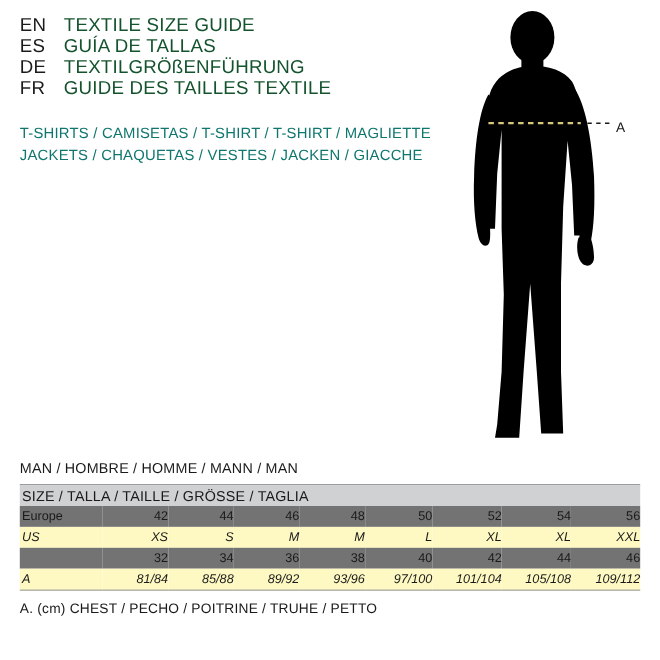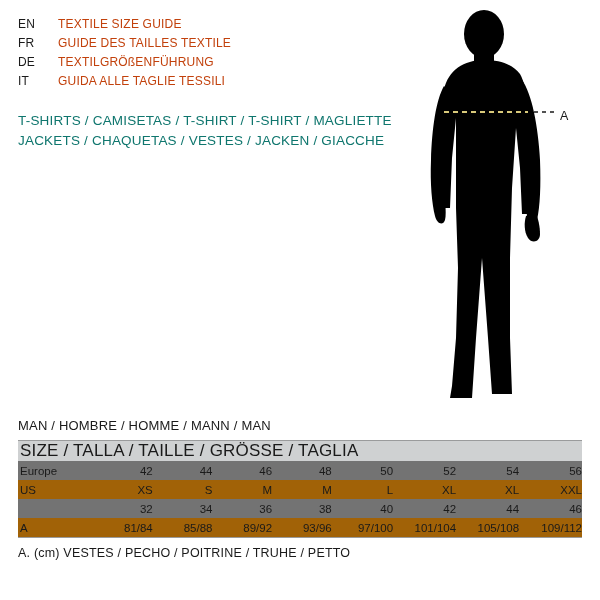--- a/index.html
+++ b/index.html
@@ -22,33 +22,33 @@
 
   
   .lang-block {
     position: absolute;
     left: 18px;
     top: 14px;
     width: 380px;
   }
   .lang-row {
     display: flex;
-    align-items: center;
+    align-items: flex-end;
     height: 19px;
-    font-size: 12px;
+    font-size: 17px;
     letter-spacing: 0.2px;
   }
   .lang-code {
     width: 40px;
     flex: 0 0 40px;
     color: #1a1a1a;
   }
   .lang-text {
     flex: 1 1 auto;
-    color: #c2410c;
+    color: #14532d;
   }
 
   
   .cat-block {
     position: absolute;
     left: 18px;
     top: 111px;
     width: 400px;
   }
   .cat-line {
@@ -115,28 +115,29 @@
     padding-left: 2px !important;
     text-align: left;
   }
   .cell {
     width: 68px;
     text-align: right;
     padding-left: 2px !important;
   }
   tr.header-row td {
     background: #cfd1d2;
-    font-size: 17px;
+    font-size: 13px;
     letter-spacing: 0.2px;
   }
   tr.shade td {
     background: #737373;
   }
   tr.plain td {
-    background: #a16207;
+    background: #fef9c3;
+    font-style: italic;
   }
   tr.bottomline td {
     border-bottom: 1px solid #9a9b9c;
   }
   .topline {
     position: absolute;
     left: 18px;
     top: 440px;
     width: 564px;
     height: 1px;
@@ -158,30 +159,30 @@
 <body>
 
 <div class="page">
 
   <div class="lang-block">
     <div class="lang-row">
       <span class="lang-code">EN</span>
       <span class="lang-text">TEXTILE SIZE GUIDE</span>
     </div>
     <div class="lang-row">
-      <span class="lang-code">FR</span>
-      <span class="lang-text">GUIDE DES TAILLES TEXTILE</span>
+      <span class="lang-code">ES</span>
+      <span class="lang-text">GUÍA DE TALLAS</span>
     </div>
     <div class="lang-row">
       <span class="lang-code">DE</span>
       <span class="lang-text">TEXTILGRÖßENFÜHRUNG</span>
     </div>
     <div class="lang-row">
-      <span class="lang-code">IT</span>
-      <span class="lang-text">GUIDA ALLE TAGLIE TESSILI</span>
+      <span class="lang-code">FR</span>
+      <span class="lang-text">GUIDE DES TAILLES TEXTILE</span>
     </div>
   </div>
 
   <div class="cat-block">
     <div class="cat-line">T-SHIRTS / CAMISETAS / T-SHIRT / T-SHIRT / MAGLIETTE</div>
     <div class="cat-line">JACKETS / CHAQUETAS / VESTES / JACKEN / GIACCHE</div>
   </div>
 
   <div class="figure-wrap">
     <svg width="200" height="400" viewBox="0 0 200 400" xmlns="http://www.w3.org/2000/svg">
@@ -301,15 +302,15 @@
           <td class="cell">93/96</td>
           <td class="cell">97/100</td>
           <td class="cell">101/104</td>
           <td class="cell">105/108</td>
           <td class="cell">109/112</td>
         </tr>
       </tbody>
     </table>
   </div>
 
-  <div class="footnote">A. (cm) VESTES / PECHO / POITRINE / TRUHE / PETTO</div>
+  <div class="footnote">A. (cm) CHEST / PECHO / POITRINE / TRUHE / PETTO</div>
 
 </div>
 
 </body></html>

